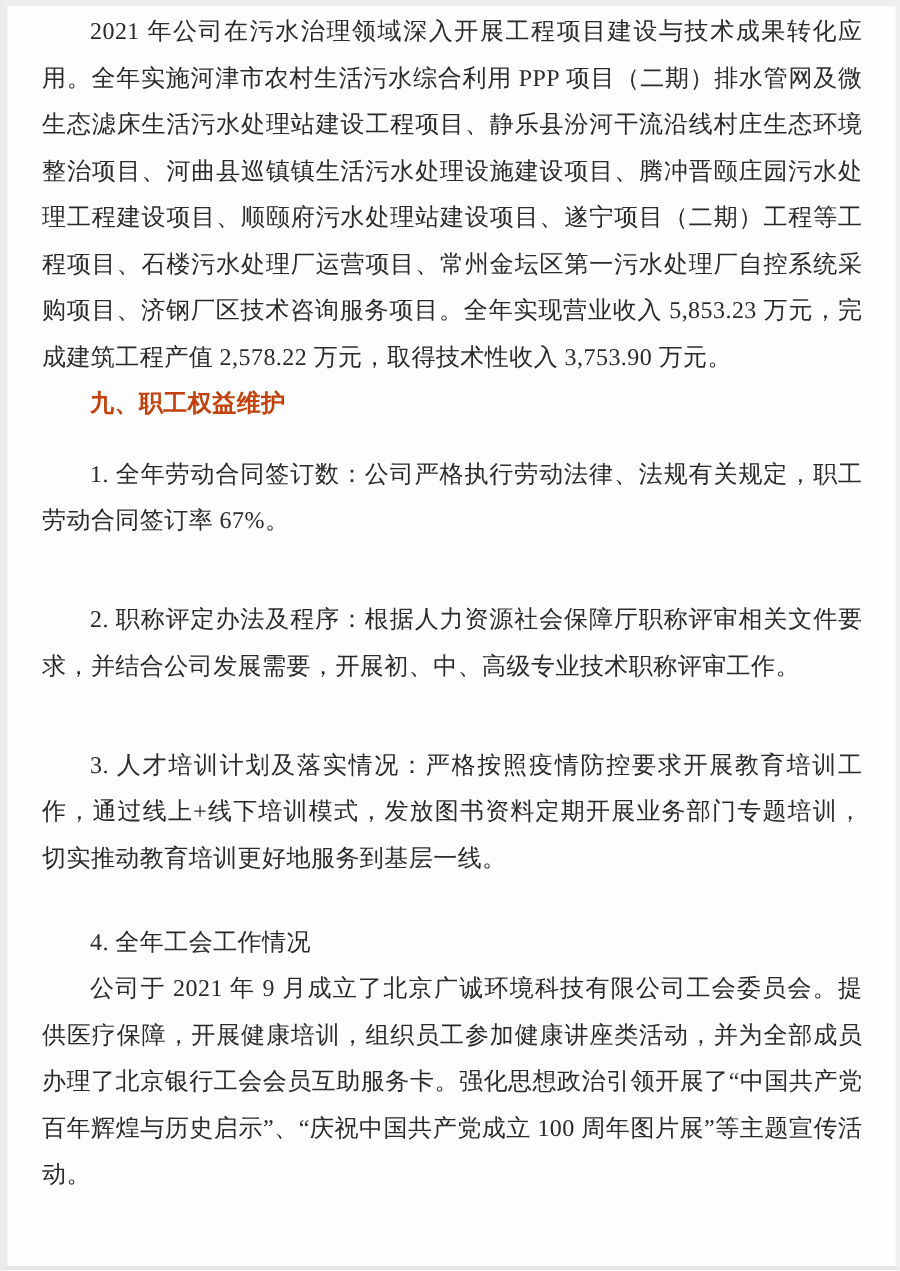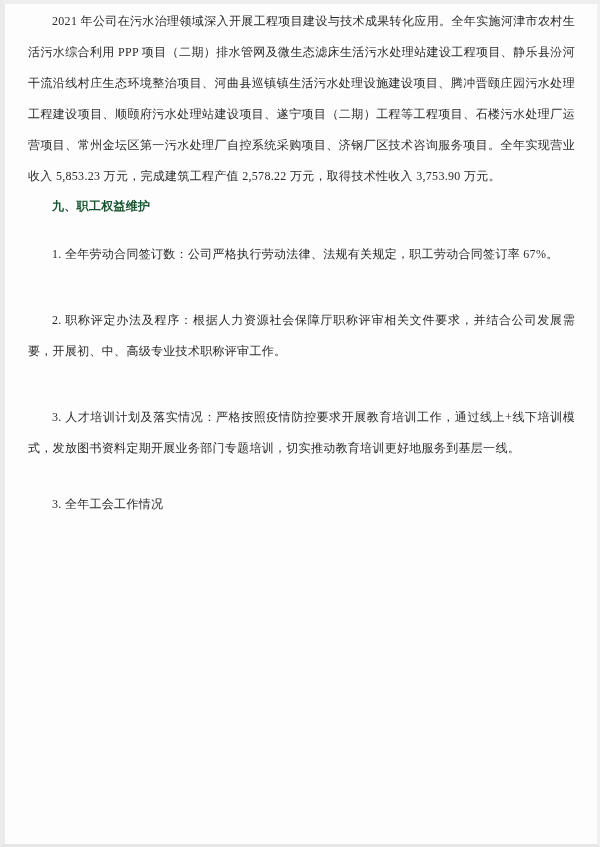--- a/index.html
+++ b/index.html
@@ -17,38 +17,38 @@
     border-top: 4px solid #eeeeee;
     border-right: 3px solid #f0f0f0;
     border-bottom: 3px solid #e6e6e6;
     padding: 2px 22px 0 23px;
     overflow: hidden;
     font-family: "Liberation Serif", "DejaVu Serif", serif;
     color: #2a2a2a;
   }
   .page p {
     margin: 0;
-    font-size: 12px;
+    font-size: 16px;
     line-height: 31px;
     text-align: justify;
     text-indent: 2em;
     letter-spacing: 0.3px;
   }
   .intro {
     margin-top: 0;
   }
   .section-heading {
     margin: 30px 0 0 0;
     font-size: 18px;
     line-height: 31px;
     font-weight: bold;
-    color: #14532d;
+    color: #c2410c;
     text-indent: 1.8em;
     letter-spacing: 1px;
-    font-family: Liberation Mono, monospace;
+    font-family: Liberation Serif, serif;
   }
   .item-1 { margin-top: 16px !important; }
   .item-2 { margin-top: 35px !important; }
   .item-3 { margin-top: 35px !important; }
   .item-4-title { margin-top: 25px !important; }
   .item-4-body { margin-top: 0 !important; }
 </style>
 </head>
 <body>
 
@@ -56,15 +56,16 @@
   <p class="intro">2021 年公司在污水治理领域深入开展工程项目建设与技术成果转化应用。全年实施河津市农村生活污水综合利用 PPP 项目（二期）排水管网及微生态滤床生活污水处理站建设工程项目、静乐县汾河干流沿线村庄生态环境整治项目、河曲县巡镇镇生活污水处理设施建设项目、腾冲晋颐庄园污水处理工程建设项目、顺颐府污水处理站建设项目、遂宁项目（二期）工程等工程项目、石楼污水处理厂运营项目、常州金坛区第一污水处理厂自控系统采购项目、济钢厂区技术咨询服务项目。全年实现营业收入 5,853.23 万元，完成建筑工程产值 2,578.22 万元，取得技术性收入 3,753.90 万元。</p>
 
   <p class="section-heading">九、职工权益维护</p>
 
   <p class="item-1">1. 全年劳动合同签订数：公司严格执行劳动法律、法规有关规定，职工劳动合同签订率 67%。</p>
 
   <p class="item-2">2. 职称评定办法及程序：根据人力资源社会保障厅职称评审相关文件要求，并结合公司发展需要，开展初、中、高级专业技术职称评审工作。</p>
 
   <p class="item-3">3. 人才培训计划及落实情况：严格按照疫情防控要求开展教育培训工作，通过线上+线下培训模式，发放图书资料定期开展业务部门专题培训，切实推动教育培训更好地服务到基层一线。</p>
 
-  <p class="item-4-title">3. 全年工会工作情况</p>
+  <p class="item-4-title">4. 全年工会工作情况</p>
 
+  <p class="item-4-body">公司于 2021 年 9 月成立了北京广诚环境科技有限公司工会委员会。提供医疗保障，开展健康培训，组织员工参加健康讲座类活动，并为全部成员办理了北京银行工会会员互助服务卡。强化思想政治引领开展了“中国共产党百年辉煌与历史启示”、“庆祝中国共产党成立 100 周年图片展”等主题宣传活动。</p>
 </div>
 
 </body></html>

